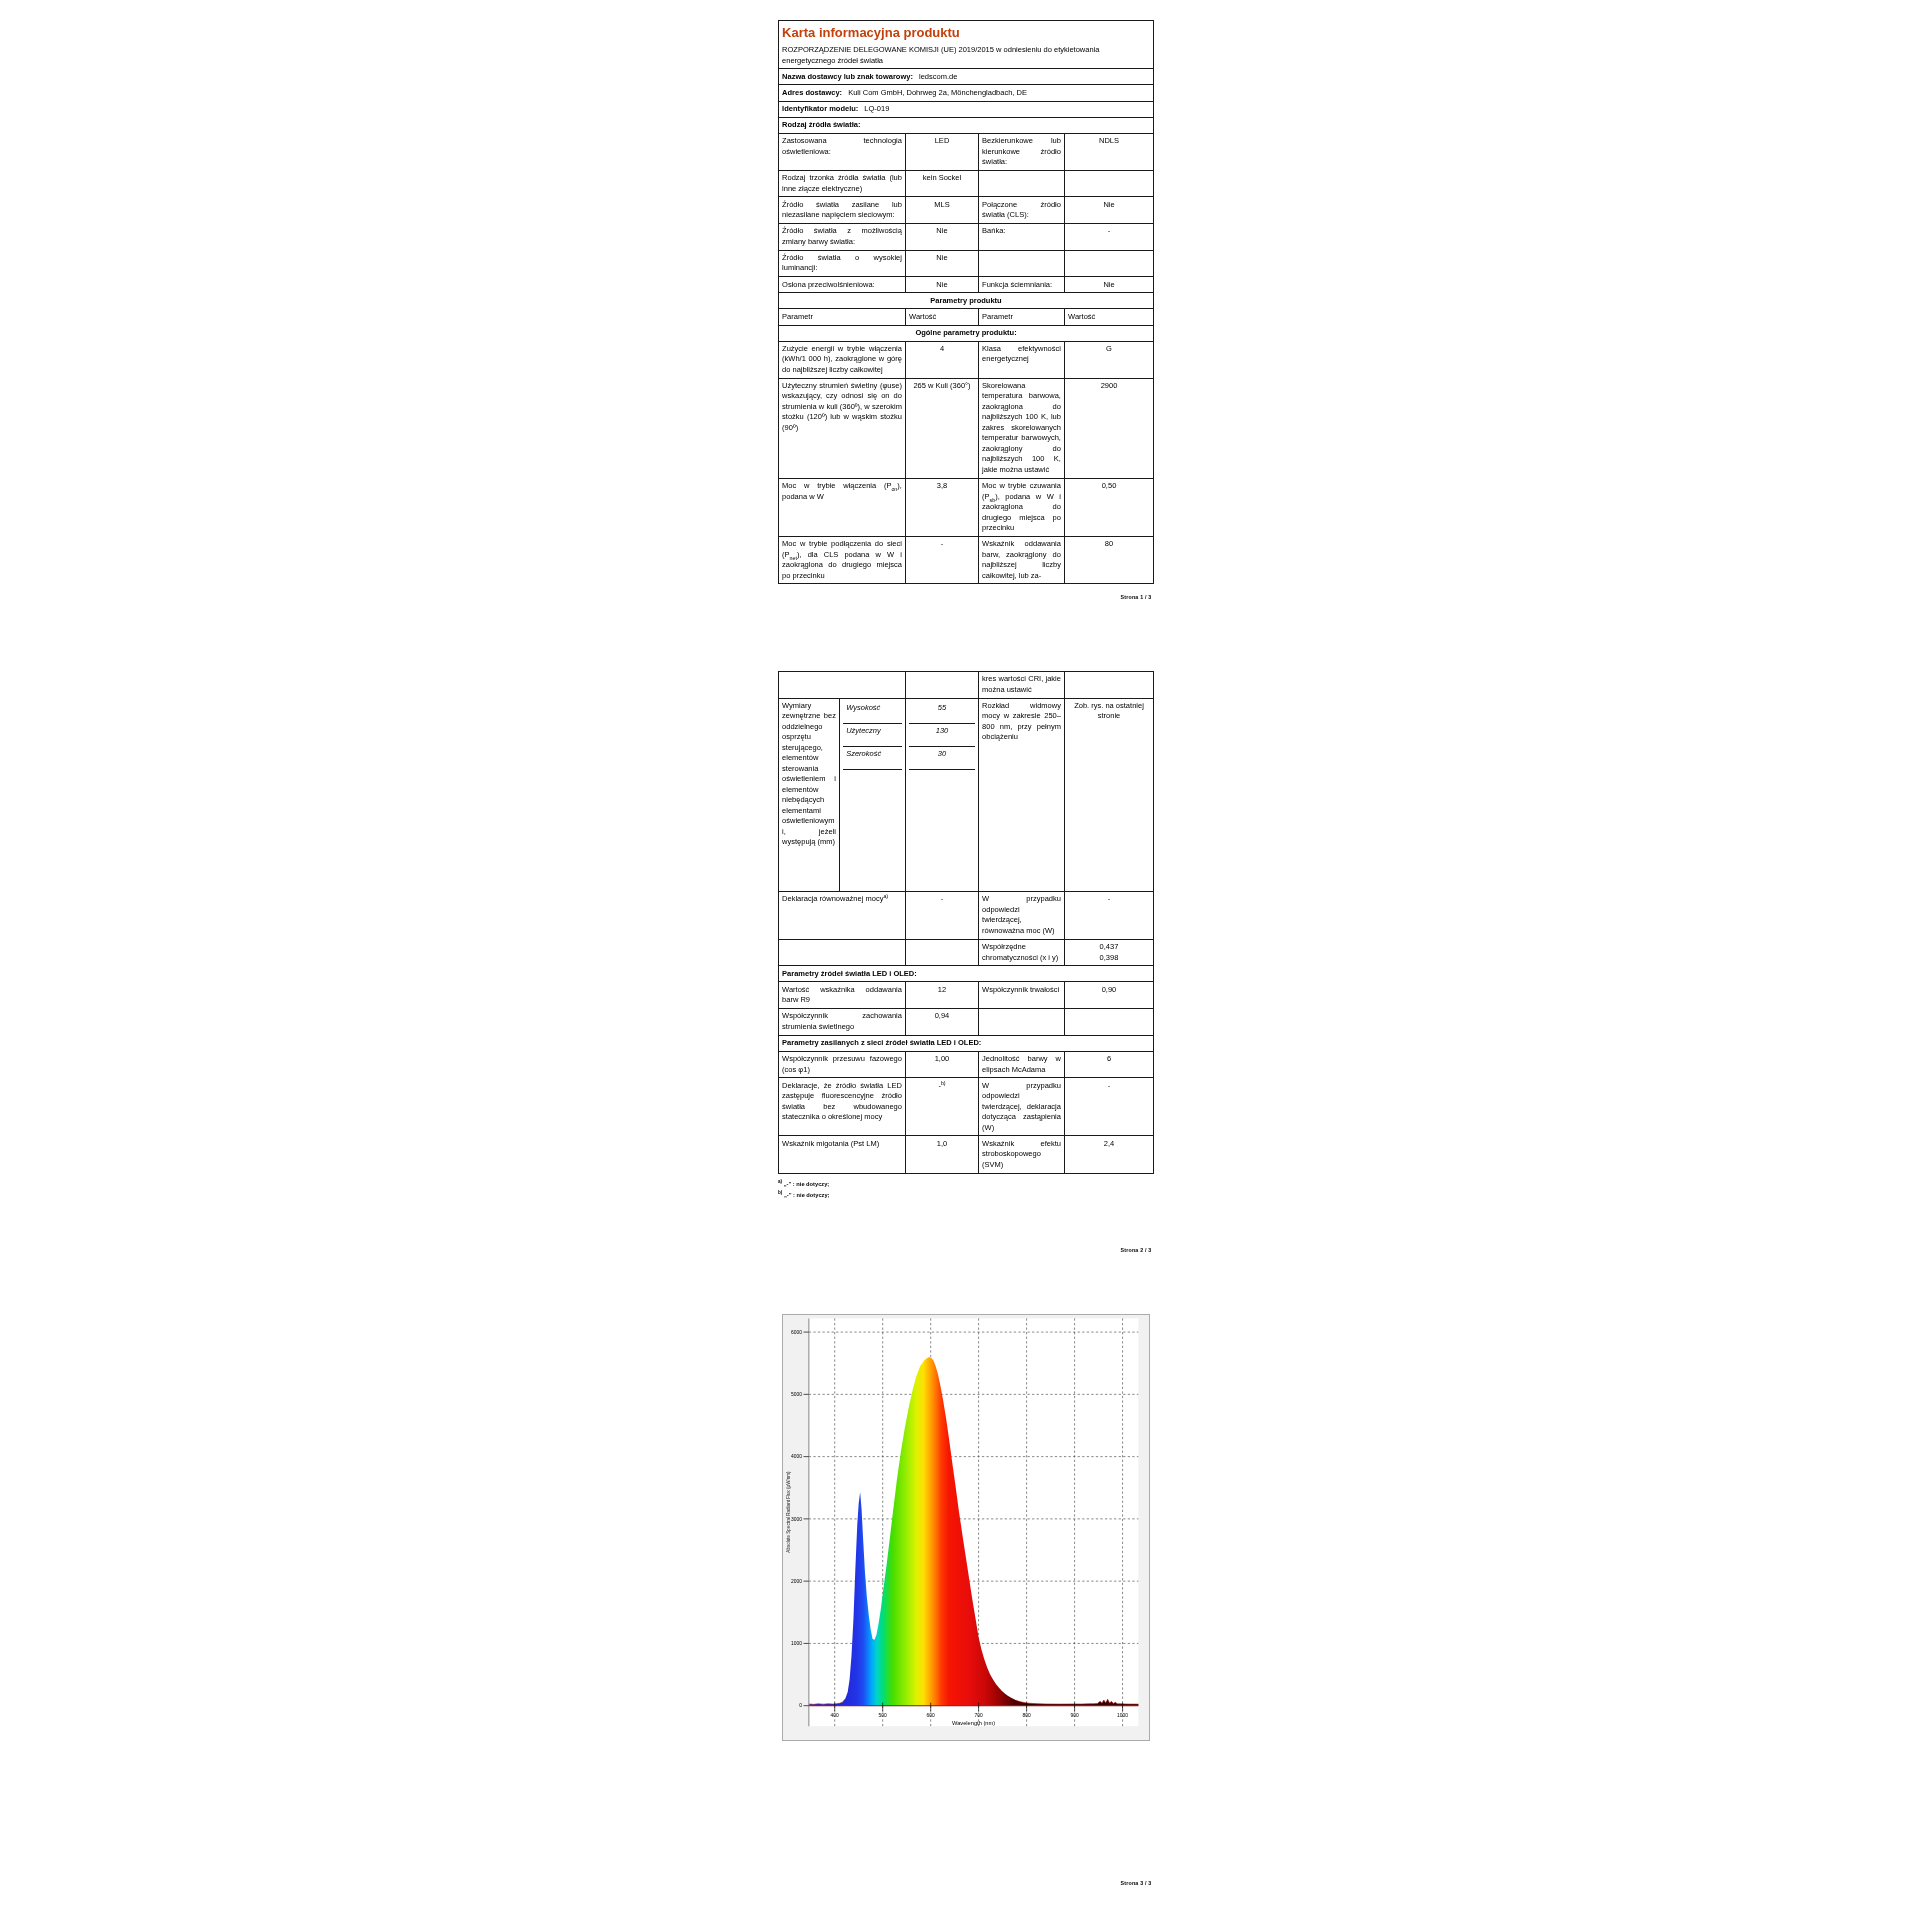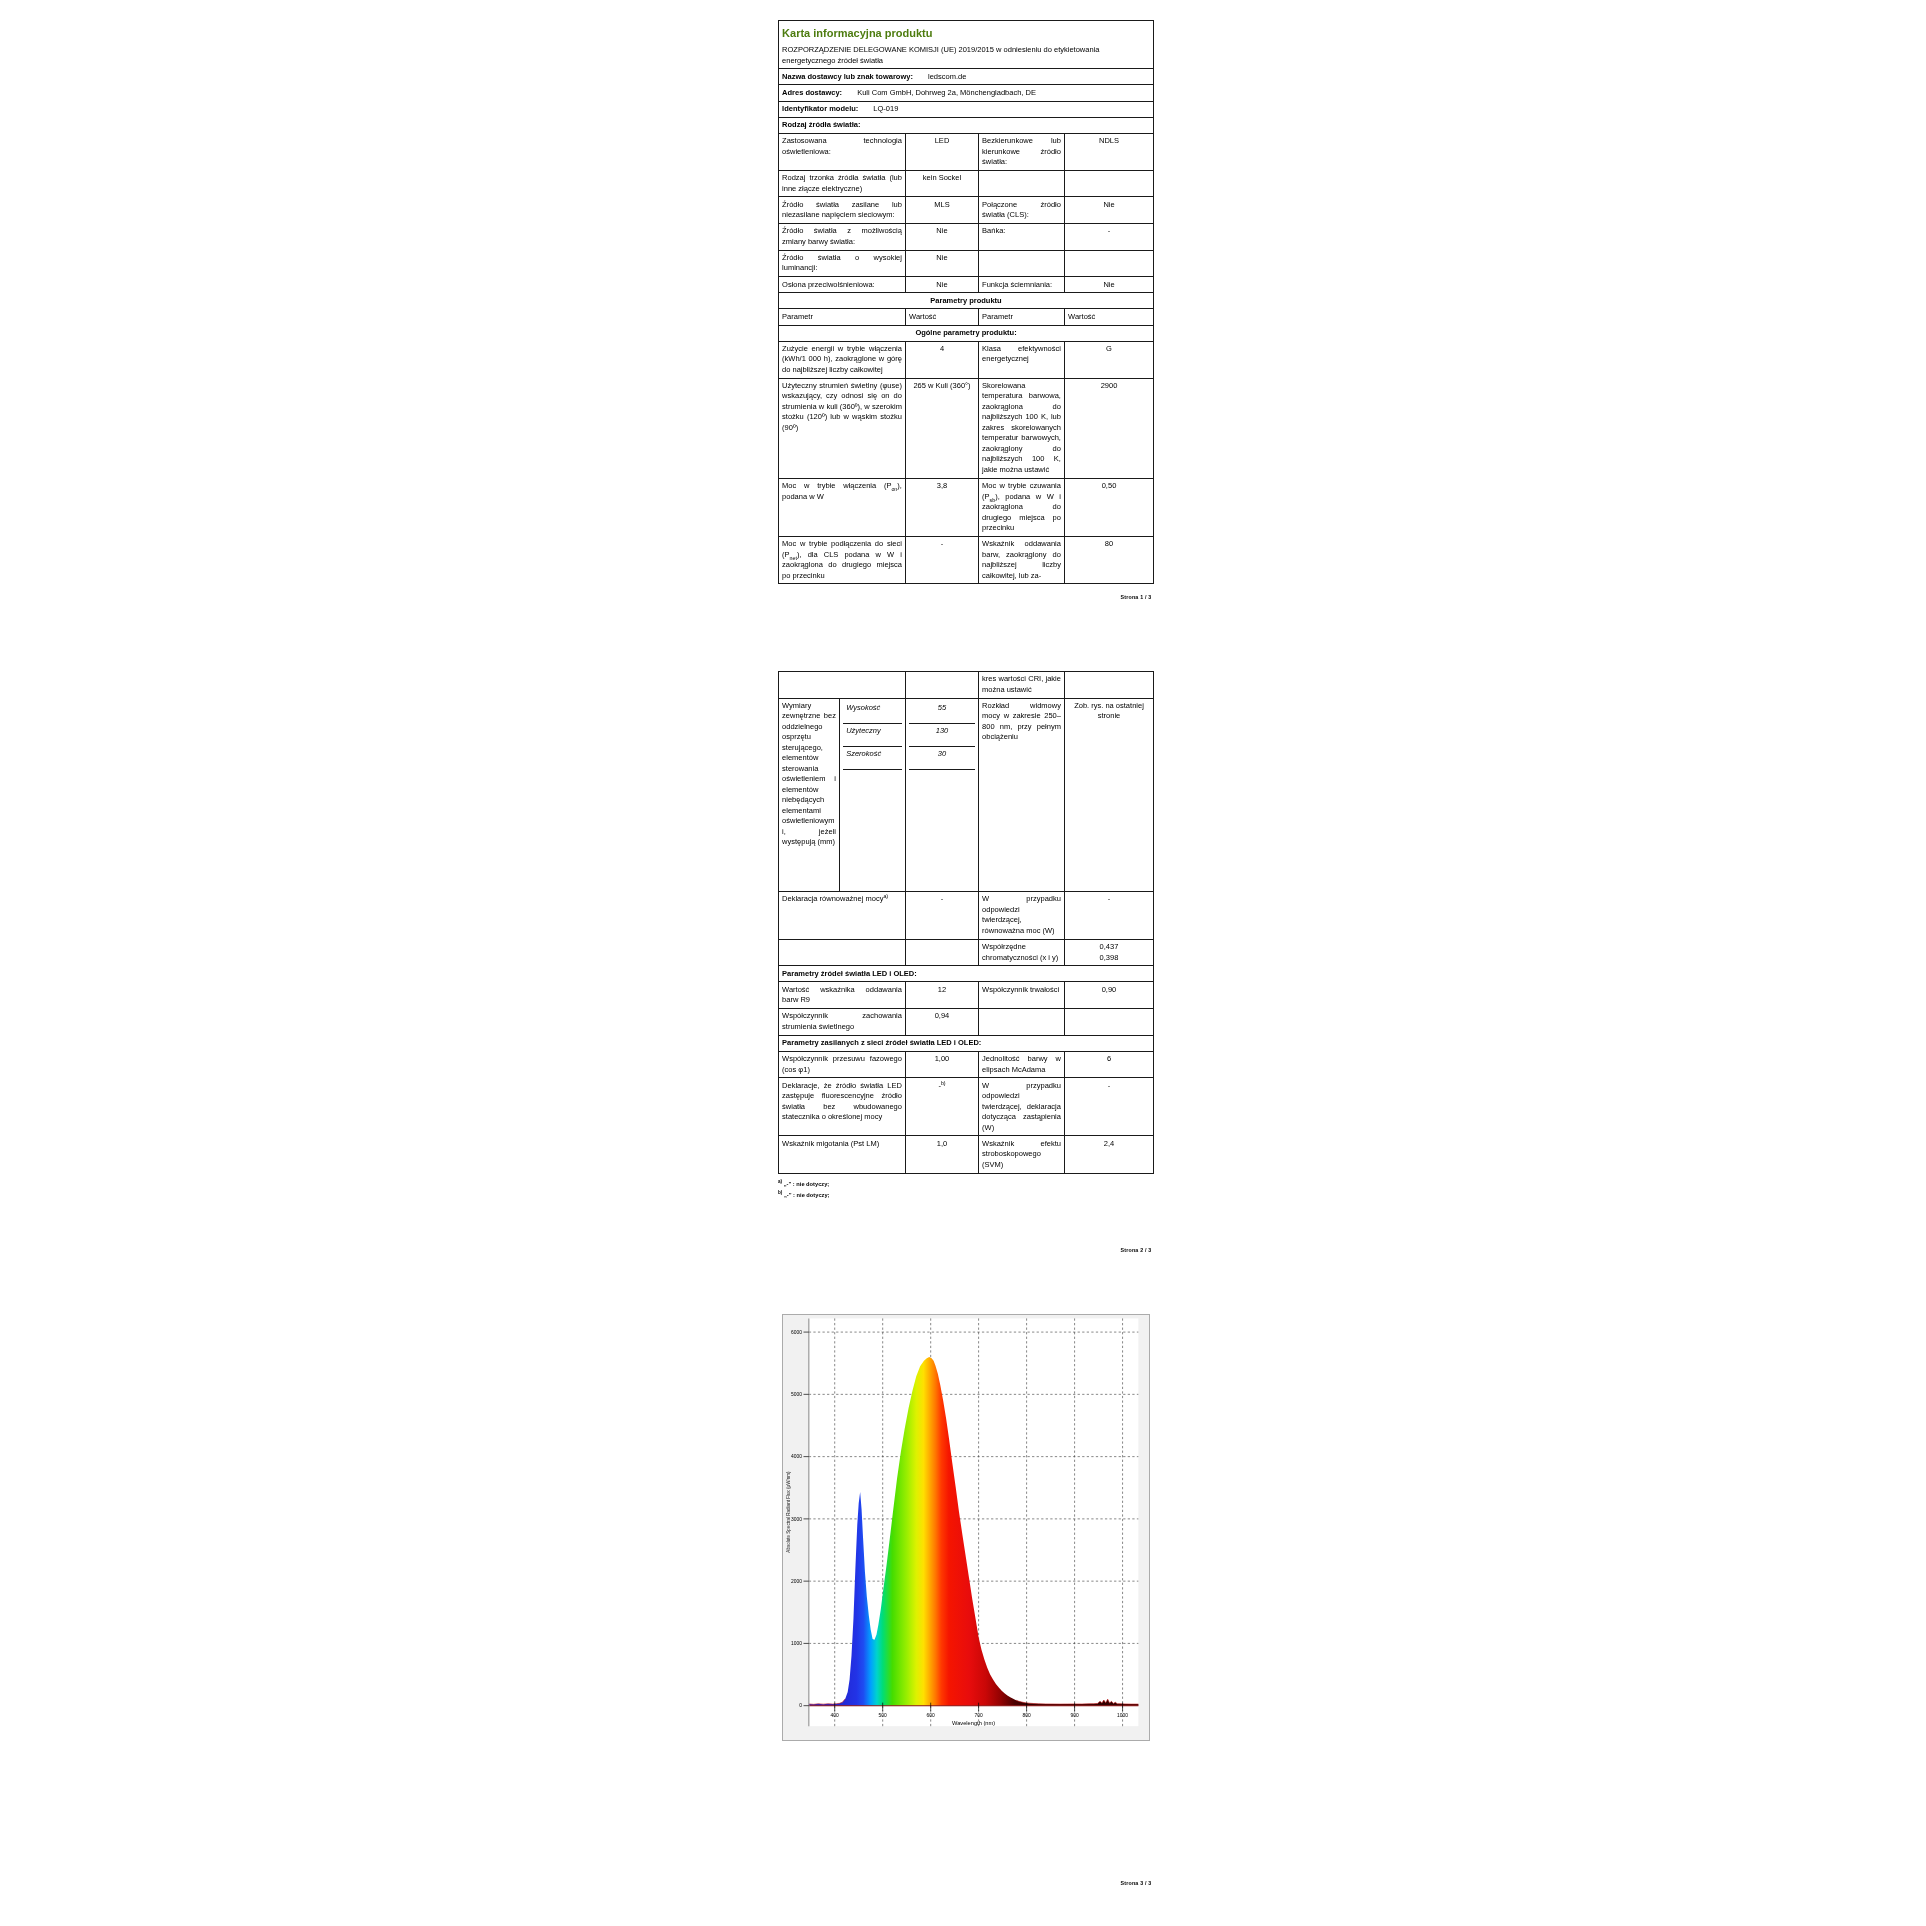--- a/index.html
+++ b/index.html
@@ -5,24 +5,24 @@
   html,body{margin:0;padding:0;background:#fff;}
   .sheet{position:relative;width:1927px;height:1927px;background:#fff;
          font-family:"Liberation Sans",sans-serif;color:#000;overflow:hidden;}
   .page{position:absolute;left:778px;width:375px;}
   table.doc{border-collapse:collapse;width:375px;table-layout:fixed;}
   table.doc td{border:0.9px solid #1a1a1a;vertical-align:top;font-size:7.5px;
         line-height:10.5px;padding:2.3px 3.1px;overflow-wrap:break-word;}
   td.lab{text-align:justify;}
   td.val{text-align:center;}
   td.tt{padding:3.8px 5.3px 3.1px;}
-  .h1{font-size:11px;font-weight:bold;color:#4d7c0f;line-height:18.3px;margin:0.8px 0 3.1px;}
+  .h1{font-size:13px;font-weight:bold;color:#c2410c;line-height:18.3px;margin:0.8px 0 3.1px;}
   .subtl{font-size:7.5px;line-height:10.3px;}
   td.info b{font-weight:bold;}
-  td.info span{margin-left:15px;}
+  td.info span{margin-left:6px;}
   td.chead{text-align:center;font-weight:bold;}
   td.shead{font-weight:bold;}
   td.nopad{padding:0;}
   .dimcell{height:17.4px;border-bottom:0.9px solid #1a1a1a;padding:2.3px 3.1px;font-style:italic;}
   .dimcell.vv{text-align:center;}
   sup,sub{font-size:5.3px;line-height:0;}
   .pfoot{position:absolute;font-size:5.3px;font-weight:bold;right:1.5px;text-align:right;
          letter-spacing:0.2px;}
   .fnote{font-size:5.7px;font-weight:bold;line-height:10px;margin-top:5.3px;}
   .fnote sup{font-size:4.6px;}

